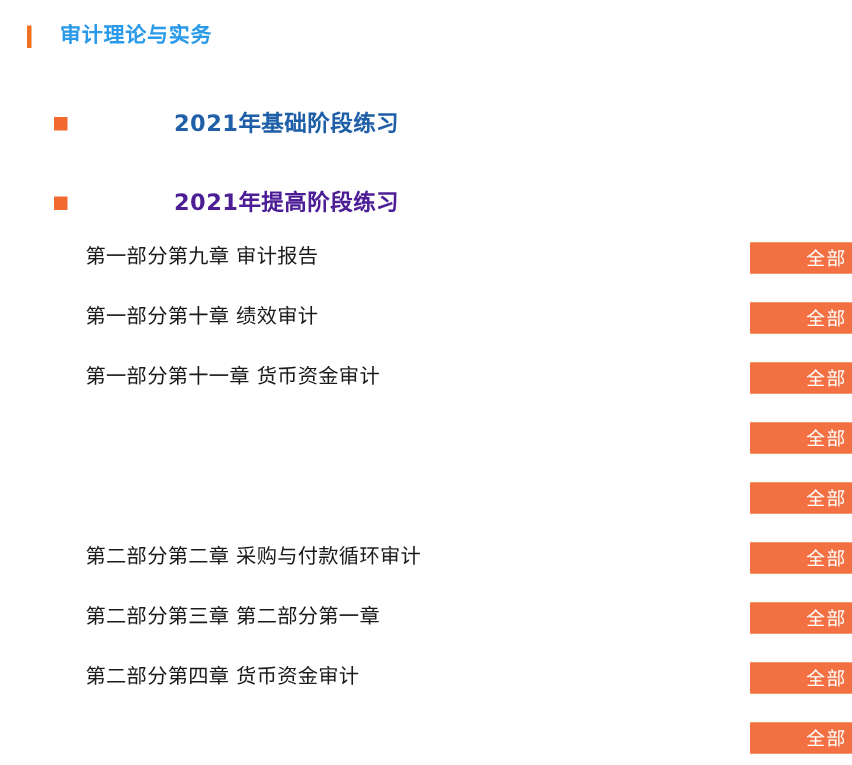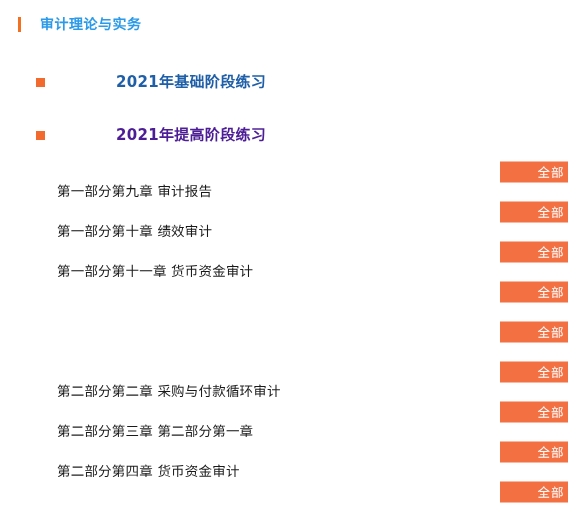--- a/index.html
+++ b/index.html
@@ -87,21 +87,20 @@
     position: absolute;
     left: 57px;
     top: 50%;
     transform: translateY(-50%);
     font-size: 13.5px;
     color: #1a1a1a;
     line-height: 1.3;
     white-space: nowrap;
     letter-spacing: 0.2px;
     cursor: pointer;
-    margin-top: 20px;
   }
   .chapter-row.highlighted .chapter-title {
     padding: 3px 4px 4px 3px;
     left: 54px;
     border: 2px solid #ff0000;
     box-sizing: border-box;
   }
   .all-button {
     position: absolute;
     left: 500px;

